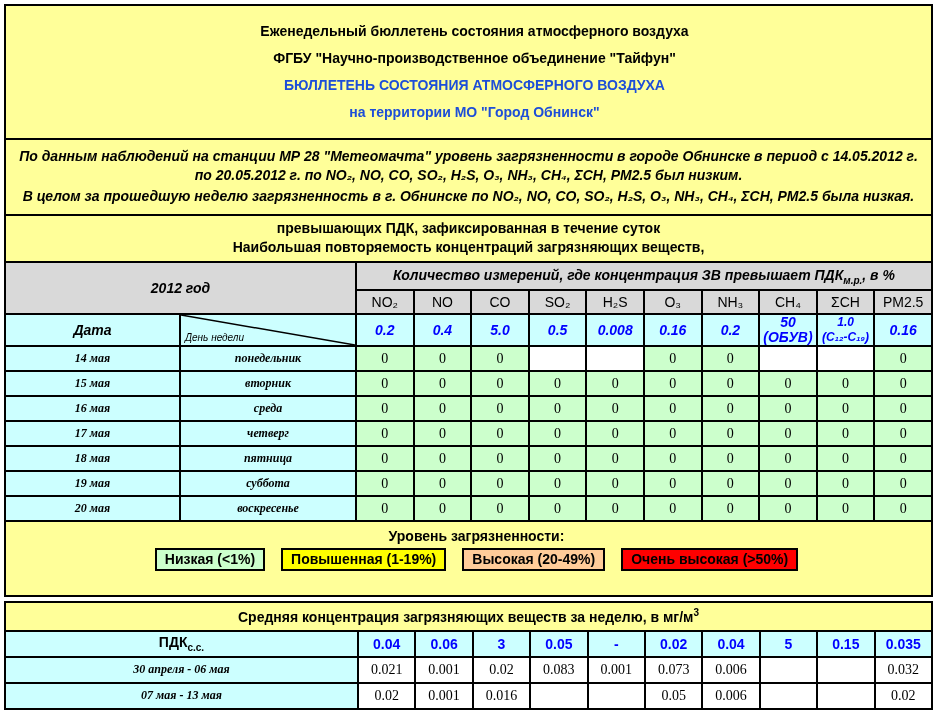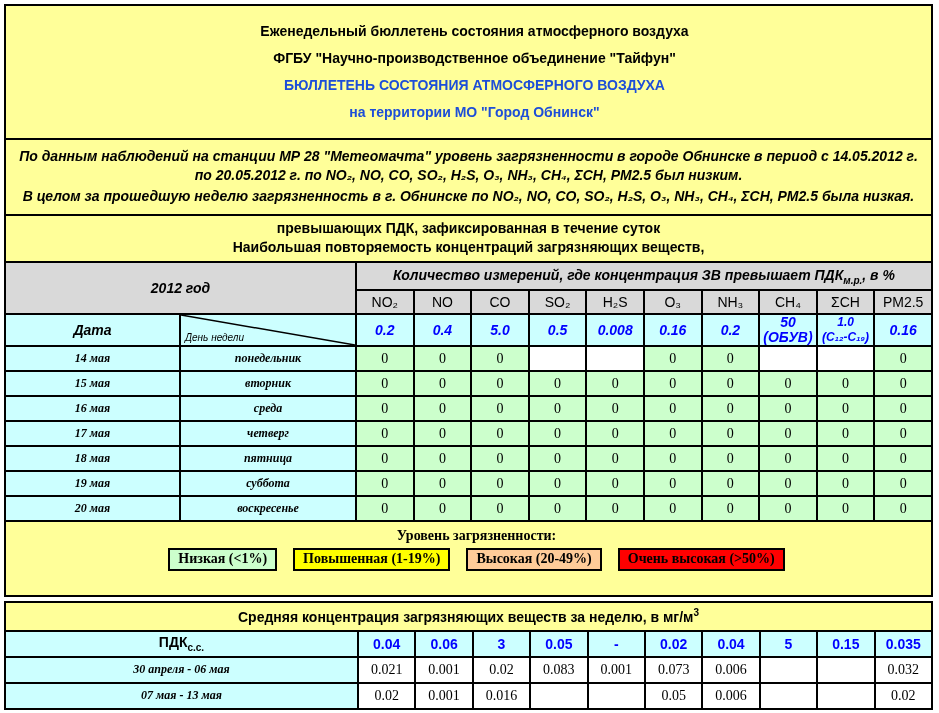--- a/index.html
+++ b/index.html
@@ -61,21 +61,21 @@
   .sup { font-size: 10px; vertical-align: super; }
   .two-line { line-height: 15px; }
 
   
   .diag { position: relative; padding: 0; }
   .diag svg { position: absolute; left: 0; top: 0; width: 100%; height: 100%; }
   .diag .lbl-top { position: absolute; top: 2px; right: 4px; font-size: 10px; margin-top: 48px; }
   .diag .lbl-bottom { position: absolute; bottom: 2px; left: 4px; font-size: 10px; }
 
   
-  .legendbox { padding: 4px 0 24px 16px; text-align: center; font-family: Liberation Serif, serif; }
+  .legendbox { padding: 4px 0 24px 16px; text-align: center; }
   .legend-title { font-weight: bold; font-size: 14px; margin: 2px 0 4px 0; }
   .legend-row { display: flex; justify-content: center; gap: 16px; }
   .legend-item {
     border: 2px solid #000;
     font-weight: bold;
     font-size: 14px;
     padding: 1px 8px 2px 8px;
   }
 
   .gap { height: 4px; background: #fff; }

